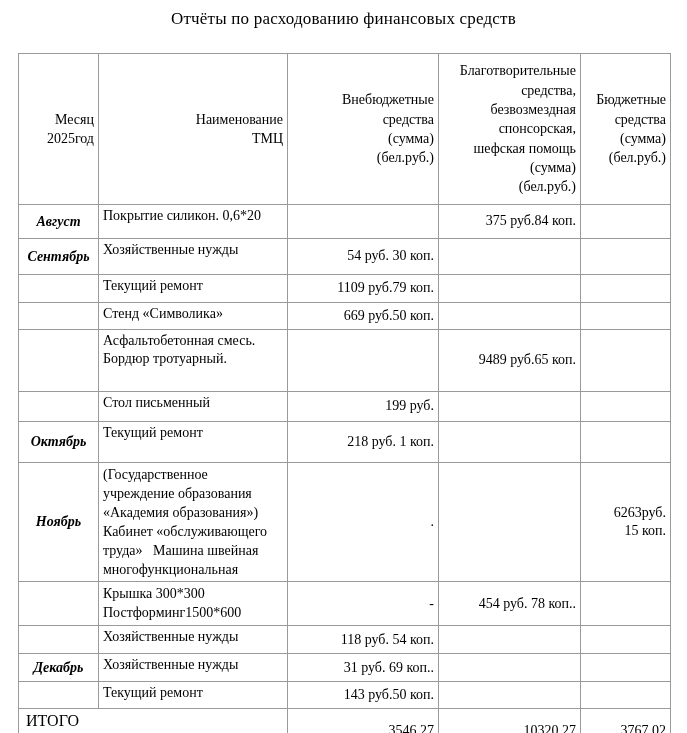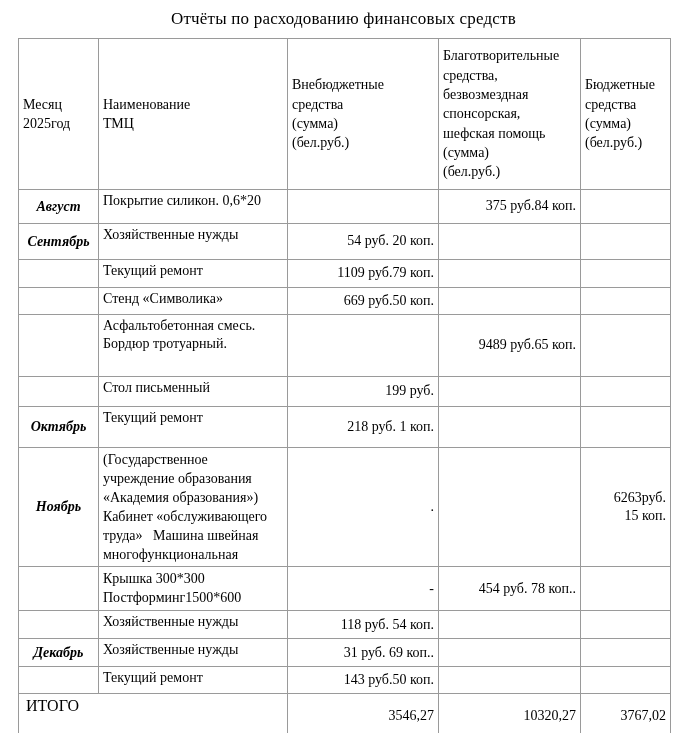--- a/index.html
+++ b/index.html
@@ -13,42 +13,42 @@
   .page {
     width: 687px;
     height: 733px;
     box-sizing: border-box;
     padding-top: 9px;
   }
   .title {
     text-align: center;
     font-size: 17px;
     font-weight: normal;
-    margin: 0 0 9px 0;
+    margin: 0 0 24px 0;
     letter-spacing: 0.2px;
   }
   table.report {
     border-collapse: collapse;
     table-layout: fixed;
     margin-left: 18px;
     width: 652px;
   }
   table.report th,
   table.report td {
     border: 1px solid #9a9a9a;
     box-sizing: border-box;
     padding: 2px 4px;
     font-size: 14px;
     white-space: pre-wrap;
     overflow: hidden;
     word-wrap: break-word;
   }
   table.report th {
     font-weight: normal;
-    text-align: left;
+    text-align: right;
     vertical-align: middle;
     line-height: 1.38;
   }
   td.month {
     font-weight: bold;
     text-align: center;
     vertical-align: middle;
     font-style: italic;
   }
   td.name {
@@ -123,21 +123,21 @@
       <td class="month">Август</td>
       <td class="name">Покрытие силикон. 0,6*20</td>
       <td class="val"></td>
       <td class="val">375 руб.84 коп.</td>
       <td class="val"></td>
     </tr>
 
     <tr style="height:36px">
       <td class="month">Сентябрь</td>
       <td class="name">Хозяйственные нужды</td>
-      <td class="val">54 руб. 20 коп.</td>
+      <td class="val">54 руб. 30 коп.</td>
       <td class="val"></td>
       <td class="val"></td>
     </tr>
 
     <tr style="height:28px">
       <td class="month"></td>
       <td class="name">Текущий ремонт</td>
       <td class="val">1109 руб.79 коп.</td>
       <td class="val"></td>
       <td class="val"></td>

